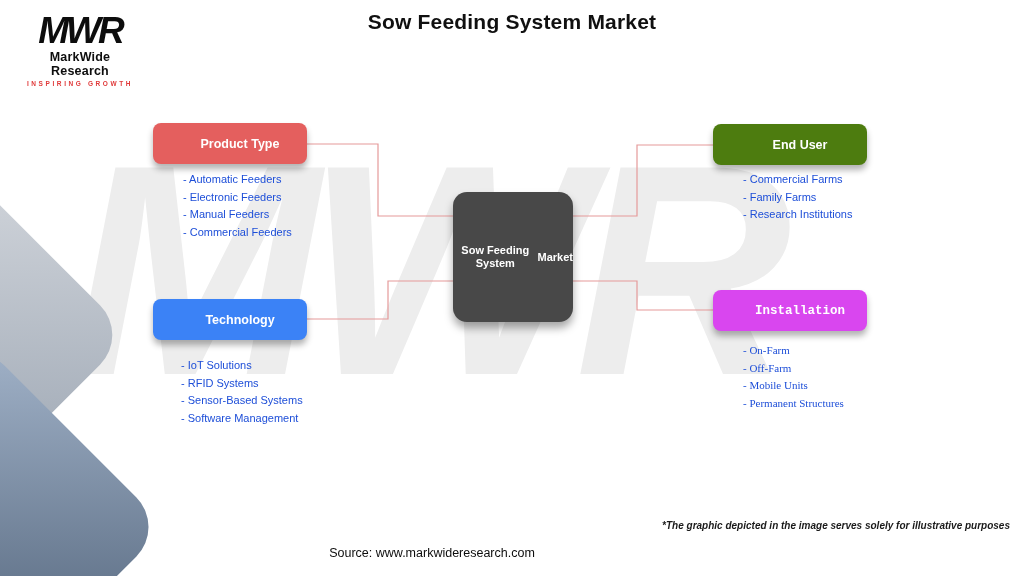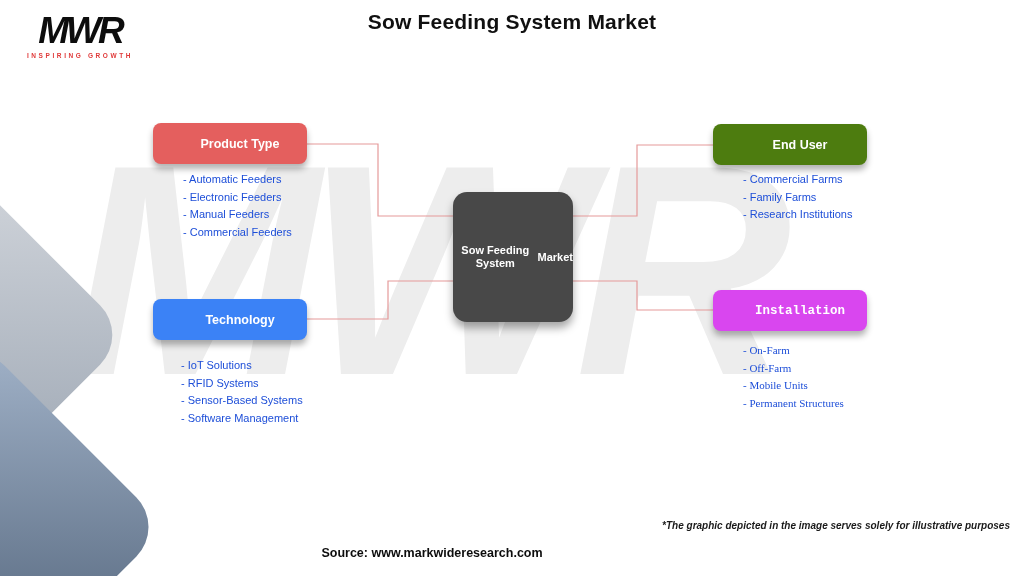--- a/index.html
+++ b/index.html
@@ -99,39 +99,40 @@
   .list-product  { left:183px; top:171px; }
   .list-enduser  { left:743px; top:171px; }
   .list-tech     { left:181px; top:357px; }
   .list-install  { left:743px; top:342px;font-family:Liberation Serif, serif; }
 
   
   .source-line {
     position:absolute; z-index:3;
     left:0; right:160px; top:546px;
     text-align:center;
-    font-size:12.5px; font-weight:700; color:#0d0d0d;
+    font-size:12.5px; font-weight:400; color:#0d0d0d;
   }
   .disclaimer {
     position:absolute; z-index:3;
     right:14px; top:520px;
     font-size:10px; font-weight:600; color:#1a1a1a;
     font-style:italic;
     margin-left:8px;
   }
 </style>
 </head>
 <body>
 
 <div class="watermark">MWR</div>
 <div class="shape shape-gray"></div>
 <div class="shape shape-blue"></div>
 
 <div class="logo">
   <div class="logo-brand">MWR</div>
+  <div class="logo-company">MarkWide Research</div>
   <div class="logo-tagline">Inspiring Growth</div>
 </div>
 
 <div class="page-title">Sow Feeding System Market</div>
 
 <svg class="connectors" width="1024" height="576" viewBox="0 0 1024 576">
   <path d="M307 144 H378 V216 H453" fill="none" stroke="#e59a9a" stroke-width="1.2"></path>
   <path d="M713 145 H637 V216 H573" fill="none" stroke="#e59a9a" stroke-width="1.2"></path>
   <path d="M307 319 H388 V281 H453" fill="none" stroke="#e59a9a" stroke-width="1.2"></path>
   <path d="M713 310 H637 V281 H573" fill="none" stroke="#e59a9a" stroke-width="1.2"></path>

